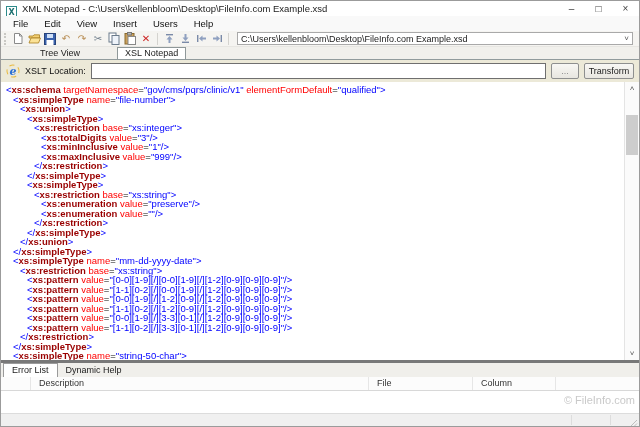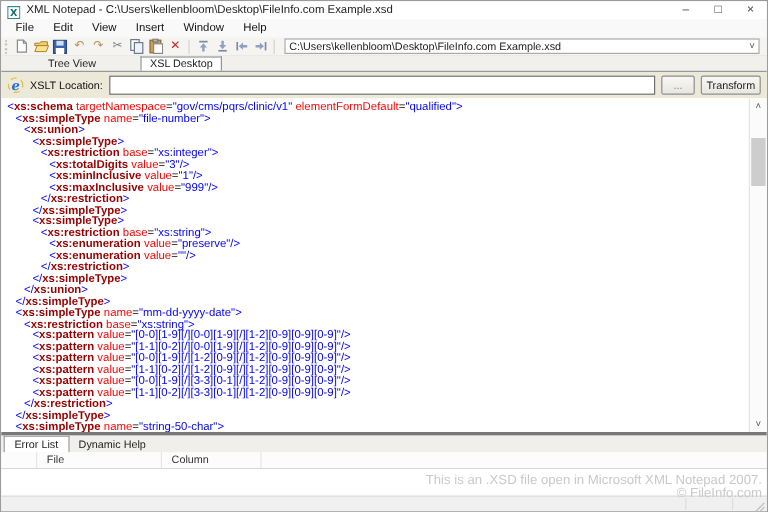--- a/index.html
+++ b/index.html
@@ -87,21 +87,21 @@
       <span class="win-btn">□</span>
       <span class="win-btn">×</span>
     </div>
   </div>
 
   <div class="menubar" id="menubar">
       <span class="menu-item">File</span>
       <span class="menu-item">Edit</span>
       <span class="menu-item">View</span>
       <span class="menu-item">Insert</span>
-      <span class="menu-item">Window</span>
+      <span class="menu-item">Users</span>
       <span class="menu-item">Help</span>
     </div>
 
   <div class="toolbar">
     <span class="grip"></span>
     <span class="tb-icon">
         <svg width="12" height="13" viewBox="0 0 12 13">
           <path d="M2.5 1.5h5l2.5 2.5v7.5h-7.5z" fill="#fff" stroke="#8a8a8a"></path>
           <path d="M7.5 1.5v2.5h2.5" fill="none" stroke="#8a8a8a"></path>
         </svg>
@@ -171,21 +171,21 @@
       </span>
     <span class="tb-sep"></span>
     <div class="address-combo">
       <span>C:\Users\kellenbloom\Desktop\FileInfo.com Example.xsd</span>
       <span class="combo-arrow">˅</span>
     </div>
   </div>
 
   <div class="tabrow" id="view-tabs">
       <span class="vtab">Tree View</span>
-      <span class="vtab active">XSL Desktop</span>
+      <span class="vtab active">XSL Notepad</span>
     </div>
 
   <div class="xslt-bar">
     <span class="ie-icon">
       <svg width="14" height="14" viewBox="0 0 14 14">
           <circle cx="7" cy="7" r="6" fill="none" stroke="#e8b93c" stroke-width="1" stroke-dasharray="5 4" transform="rotate(-30 7 7)"></circle>
           <text x="7" y="11" font-size="11" font-family="DejaVu Serif" font-style="italic" text-anchor="middle" fill="#2a6fd6" font-weight="bold">e</text>
         </svg>
     </span>
     <span class="xslt-label">XSLT Location:</span>
@@ -234,33 +234,33 @@
   </div>
 
   <div class="splitter"></div>
 
   <div class="bottom-tabs" id="bottom-tabs">
       <span class="btab active">Error List</span>
       <span class="btab">Dynamic Help</span>
     </div>
   <div class="grid-header" id="grid-header">
       <span class="gcell" style="width: 30px;"></span>
+      <span class="gcell" style="width: 338px;">Description</span>
       <span class="gcell" style="width: 104px;">File</span>
       <span class="gcell" style="width: 83px;">Column</span>
     </div>
   <div class="grid-body"></div>
 
   <div class="statusbar">
     <span class="status-sep sep1"></span>
     <span class="status-sep sep2"></span>
     <span class="resize-grip">
       <svg width="10" height="10" viewBox="0 0 10 10">
           <path d="M9 1L1 9M9 4.5L4.5 9M9 8L8 9" stroke="#bdbdbd" stroke-width="1" fill="none"></path>
         </svg>
     </span>
   </div>
 
   <div class="watermark">
-    <div>This is an .XSD file open in Microsoft XML Notepad 2007.</div>
     <div>© FileInfo.com</div>
   </div>
 
 </div>
 
 </body></html>

